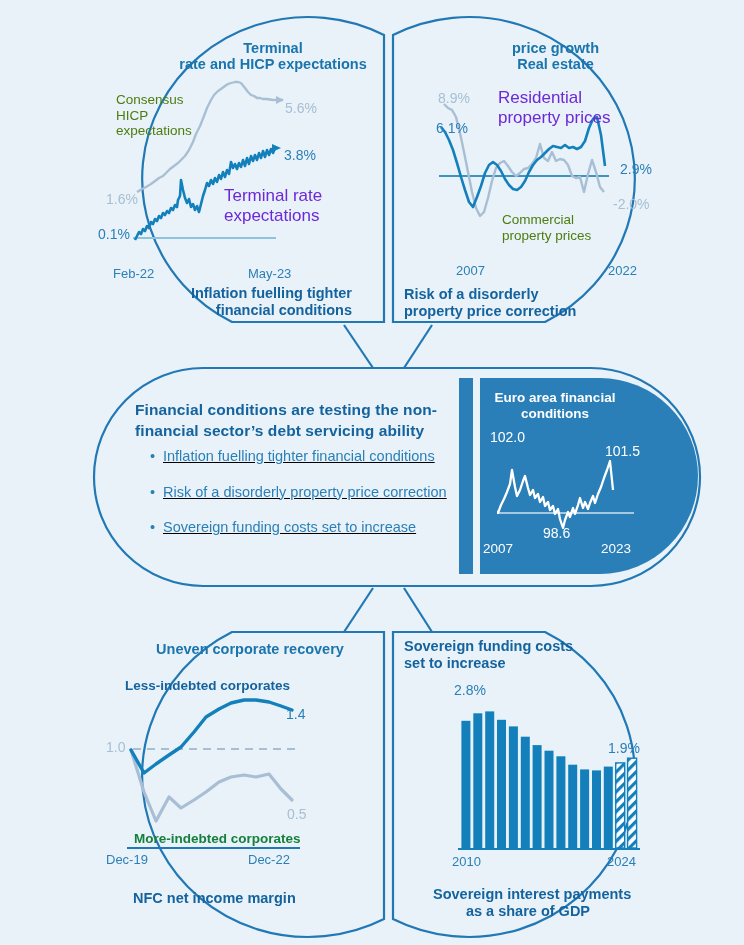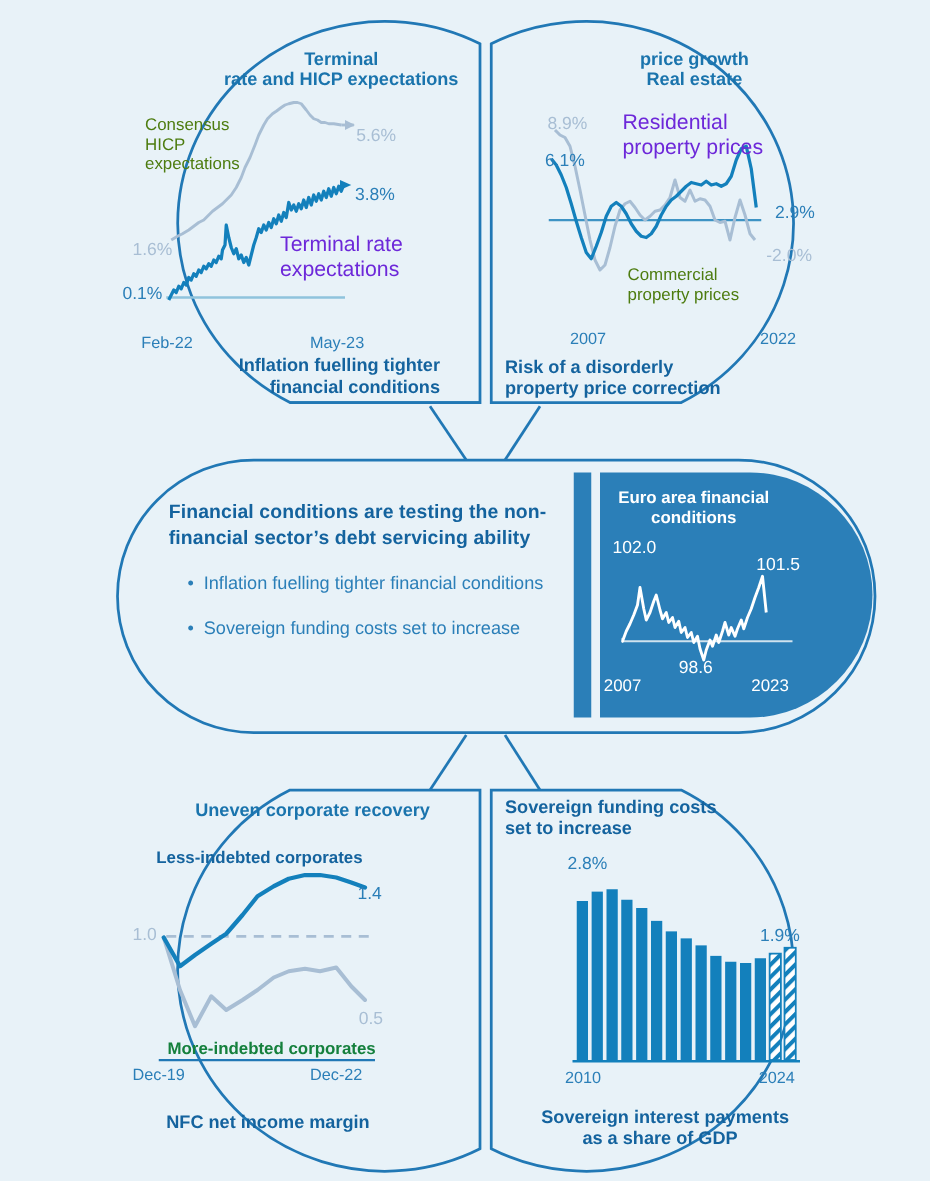--- a/index.html
+++ b/index.html
@@ -204,22 +204,23 @@
   <div class="lbl t-caption" style="left:404px;top:286px;">
     <div>Risk of a disorderly</div>
     <div>property price correction</div>
   </div>
 
   <div class="centre-head" style="left:135px;top:400px;width:310px;">
     <div>Financial conditions are testing the non-</div>
     <div>financial sector’s debt servicing ability</div>
   </div>
 
-  <div class="bullets" style="left:150px;top:460px;">
+  <div class="bullets" style="left:150px;top:449px;text-decoration:underline;">
     <div class="bullet"><span class="dot">•</span><span>Inflation fuelling tighter financial conditions</span></div>
+    <div class="bullet"><span class="dot">•</span><span>Risk of a disorderly property price correction</span></div>
     <div class="bullet"><span class="dot">•</span><span>Sovereign funding costs set to increase</span></div>
   </div>
 
   <div class="blue-title" style="left:490px;top:390px;width:130px;">
     <div>Euro area financial</div>
     <div>conditions</div>
   </div>
   <div class="lbl t-wval" style="left:490px;top:429px;">102.0</div>
   <div class="lbl t-wval" style="left:543px;top:525px;">98.6</div>
   <div class="lbl t-wval" style="left:605px;top:443px;">101.5</div>

